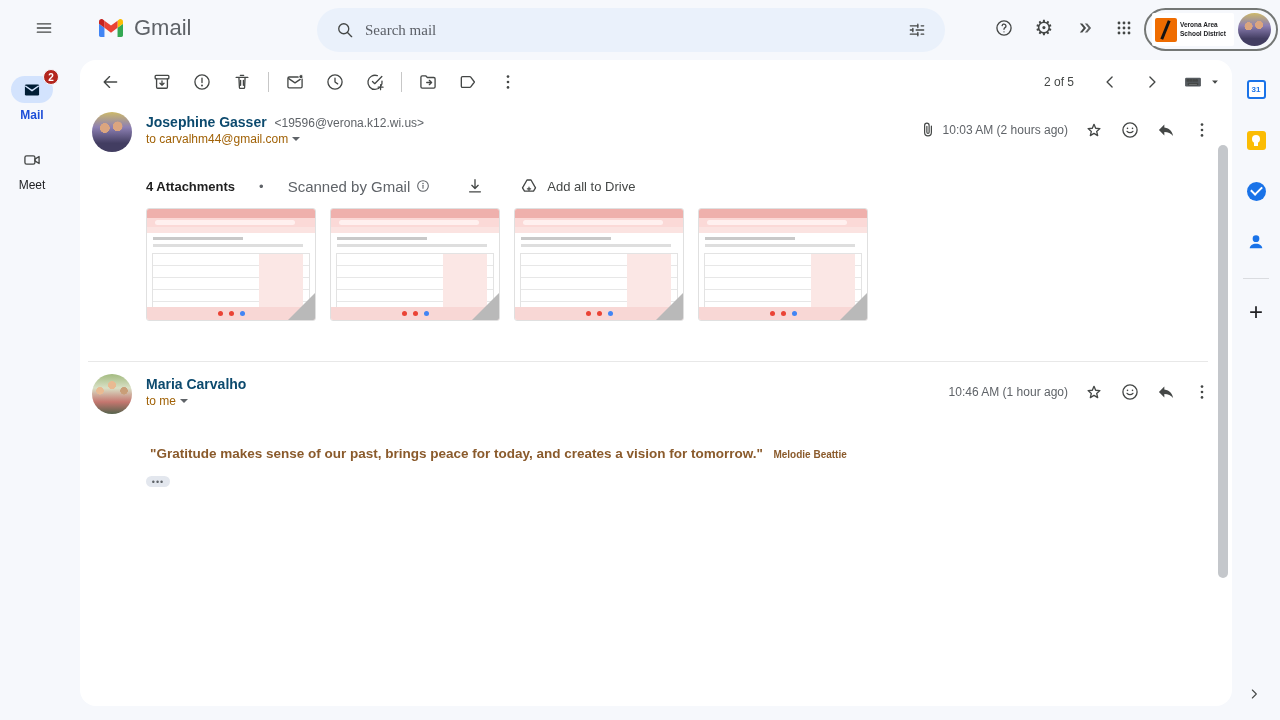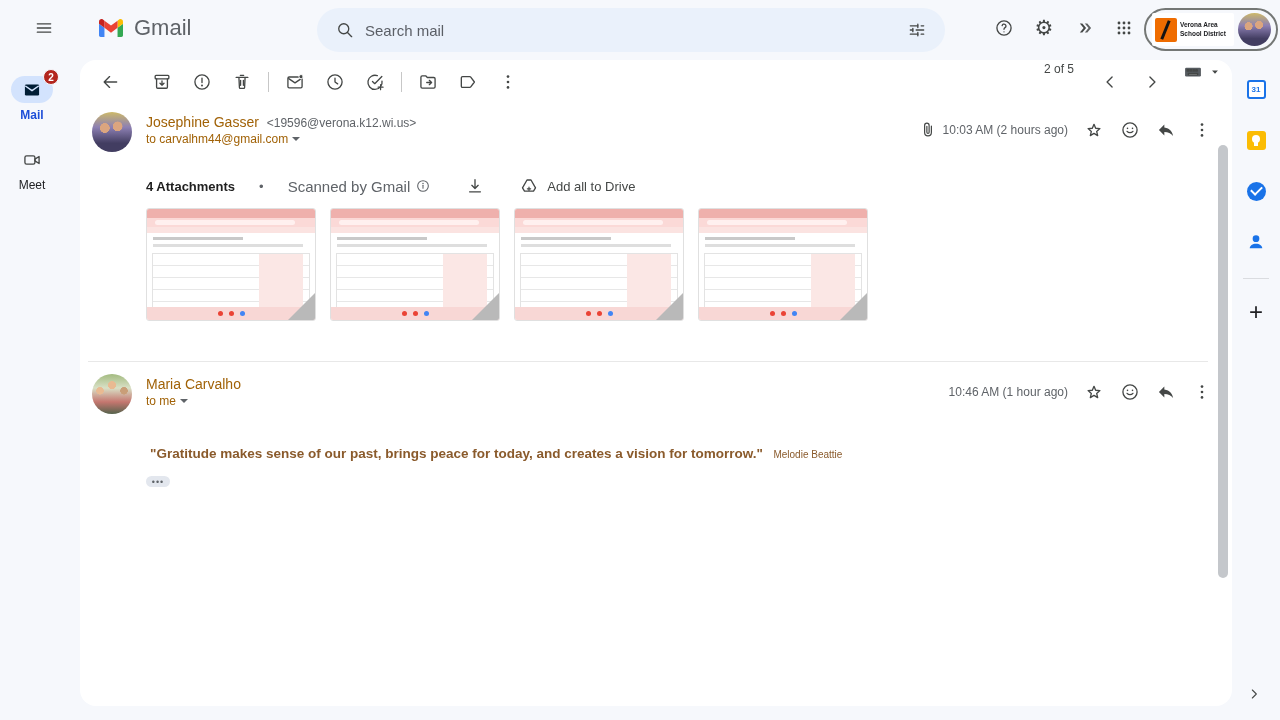--- a/index.html
+++ b/index.html
@@ -12,21 +12,21 @@
   svg.ic.fill { fill:#444746; stroke:none; }
   .iconbtn { width:40px; height:40px; border-radius:50%; display:flex; align-items:center; justify-content:center; background:transparent; border:none; cursor:pointer; flex:0 0 auto; }
 
   
   .topbar { position:absolute; left:12px; top:0; width:1280px; height:56px; display:flex; align-items:center; }
   .hamburger { position:absolute; left:12px; top:8px; }
   .gmail-logo { position:absolute; left:84px; top:8px; display:flex; align-items:center; gap:8px; height:40px; }
   .gmail-logo svg { width:30px; height:24px; }
   .gmail-word { font-size:22px; color:#5f6368; letter-spacing:0; }
   .searchbar { position:absolute; left:305px; top:8px; width:628px; height:44px; background:#eaf1fb; border-radius:24px; display:flex; align-items:center; padding:0 8px; }
-  .searchbar input { flex:1; border:none; background:transparent; outline:none; font-size:15px; color:#1f1f1f; font-family:Liberation Sans, sans-serif; }
+  .searchbar input { flex:1; border:none; background:transparent; outline:none; font-size:15px; color:#1f1f1f; font-family:Liberation Serif, serif; }
   .searchbar input::placeholder { color:#5b5f66; opacity:1; }
   .topbar-right { position:absolute; right:148px; top:8px; display:flex; align-items:center; gap:0; }
   .gear-glyph { font-family:"DejaVu Sans",sans-serif; font-size:21px; color:#444746; line-height:1; }
   .profile-pill { position:absolute; right:14px; top:8px; width:134px; height:43px; border:2px solid #747775; border-radius:22px; display:flex; align-items:center; padding:0 3px 0 6px; gap:4px; background:transparent; cursor:pointer; }
   .org-box { width:82px; height:33px; background:#fff; border-radius:2px; display:flex; align-items:center; gap:3px; padding:2px 3px; }
   .org-logo { width:22px; height:24px; background:#ef6c00; border-radius:2px; position:relative; flex:0 0 auto; }
   .org-logo::after { content:""; position:absolute; left:9px; top:2px; width:3px; height:20px; background:#141414; transform:rotate(22deg); }
   .org-name { font-size:6.5px; font-weight:bold; color:#202124; line-height:1.25; }
   .avatar { border-radius:50%; background:
       radial-gradient(circle at 32% 40%, #dba57f 0 13%, rgba(0,0,0,0) 14%),
@@ -40,34 +40,34 @@
   .rail-pill { width:42px; height:27px; border-radius:14px; display:flex; align-items:center; justify-content:center; position:relative; }
   .rail-pill.active { background:#d3e3fd; }
   .rail-badge { position:absolute; top:-7px; right:-6px; min-width:16px; height:16px; border-radius:8px; background:#b3261e; color:#fff; font-size:10px; font-weight:bold; display:flex; align-items:center; justify-content:center; border:1.5px solid #f6f8fc; padding:0 3px; }
   .rail-label { margin-top:5px; font-size:12px; color:#202124; }
   .rail-label.active { font-weight:bold; color:#1d4ed8; }
 
   
   .card { position:absolute; left:80px; top:60px; width:1152px; height:646px; background:#fff; border-radius:16px; overflow:hidden; }
   .thread-toolbar { height:44px; display:flex; align-items:center; padding:0 10px; }
   .tsep { width:1px; height:20px; background:#c7c7c7; margin:0 6px; }
-  .toolbar-right { margin-left:auto; display:flex; align-items:flex-start; gap:2px; }
+  .toolbar-right { margin-left:auto; display:flex; align-items:center; gap:2px; }
   .pagination { font-size:12px; color:#444746; margin-right:14px; }
   .kbd-wrap { display:flex; align-items:center; gap:2px; margin-left:6px; cursor:pointer; }
 
   .msg-header { display:flex; align-items:flex-start; padding:8px 12px 0 12px; }
   .msg-avatar { width:40px; height:40px; border-radius:50%; flex:0 0 auto; margin-right:14px; }
   .msg-avatar.maria { background:
       radial-gradient(circle at 50% 28%, #e9ba92 0 11%, rgba(0,0,0,0) 12%),
       radial-gradient(circle at 20% 42%, #e9ba92 0 9%, rgba(0,0,0,0) 10%),
       radial-gradient(circle at 80% 42%, #c99e78 0 9%, rgba(0,0,0,0) 10%),
       linear-gradient(180deg, #a3bb80 0%, #d9e0c6 35%, #c4766f 70%, #55634c 100%); }
   .msg-who { display:flex; flex-direction:column; gap:2px; padding-top:2px; }
   .sender-line { font-size:14px; }
-  .sender-name { font-weight:normal; color:#a16207; }
+  .sender-name { font-weight:bold; color:#0c4a6e; }
   .sender-email { font-size:12px; color:#5f6368; margin-left:4px; }
   .to-line { font-size:12px; color:#a16207; display:flex; align-items:center; gap:2px; cursor:pointer; }
   .caret { width:0; height:0; border-left:4px solid transparent; border-right:4px solid transparent; border-top:4px solid #5f6368; margin-left:2px; }
   .msg-meta { margin-left:auto; display:flex; align-items:center; color:#5f6368; }
   .msg-time { font-size:12px; color:#5f6368; margin:0 8px 0 6px; white-space:nowrap; }
   .meta-btn { width:36px; height:36px; border-radius:50%; display:flex; align-items:center; justify-content:center; cursor:pointer; }
 
   .msg-body { padding:14px 24px 0 66px; font-size:13.5px; color:#202124; }
   .msg-body p { margin-bottom:23px; }
 
@@ -93,21 +93,21 @@
   .t-bottom { height:13px; background:#f8d7d5; display:flex; align-items:center; justify-content:center; gap:6px; }
   .t-bottom i { width:5px; height:5px; border-radius:50%; display:block; }
   .t-fold { position:absolute; right:0; bottom:0; width:0; height:0; border-style:solid; border-width:0 0 27px 27px; border-color:transparent transparent #b9b9b9 transparent; }
   .t-fold::after { content:""; position:absolute; left:-27px; top:0px; width:0; height:0; border-style:solid; border-width:27px 0 0 27px; border-color:transparent transparent transparent rgba(255,255,255,0); }
 
   .divider { height:1px; background:#e8e8e8; margin:0 24px 0 8px; }
   .sp40 { height:40px; }
 
   .quote-line { padding:30px 24px 0 70px; }
   .quote-text { font-size:13.5px; font-weight:bold; color:#8a5a2b; }
-  .quote-author { font-size:10px; font-weight:normal; color:#8a5a2b; margin-left:6px; }
+  .quote-author { font-size:10px; font-weight:bold; color:#8a5a2b; margin-left:6px; }
   .trim-dots { margin:14px 0 6px 66px; width:24px; height:11px; border-radius:6px; background:#e3e7ee; color:#5f6368; display:flex; align-items:center; justify-content:center; font-size:9px; letter-spacing:1px; line-height:0; cursor:pointer; }
 
   .scroll-thumb { position:absolute; right:4px; top:85px; width:10px; height:433px; background:#c4c7cb; border-radius:5px; }
 
   
   .rightrail { position:absolute; right:0; top:56px; width:48px; height:664px; display:flex; flex-direction:column; align-items:center; }
   .side-btn { width:36px; height:36px; border-radius:50%; display:flex; align-items:center; justify-content:center; cursor:pointer; margin-top:15px; }
   .cal-icon { width:19px; height:19px; background:#fff; border:2px solid #1a73e8; border-radius:3px; display:flex; align-items:center; justify-content:center; font-size:8px; font-weight:bold; color:#1a73e8; }
   .keep-icon { width:19px; height:19px; background:#fbbc04; border-radius:3px; position:relative; }
   .keep-icon::after { content:""; position:absolute; left:5.5px; top:4px; width:8px; height:8px; border-radius:50%; background:#fff; }

